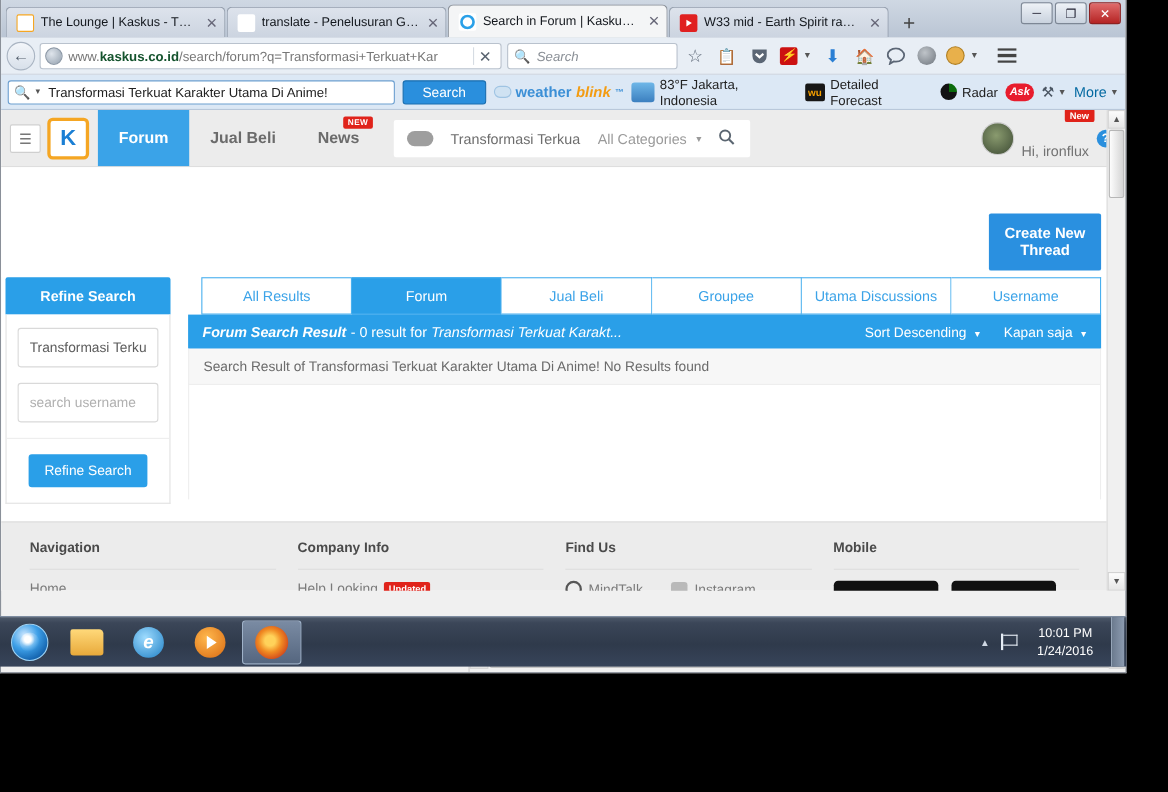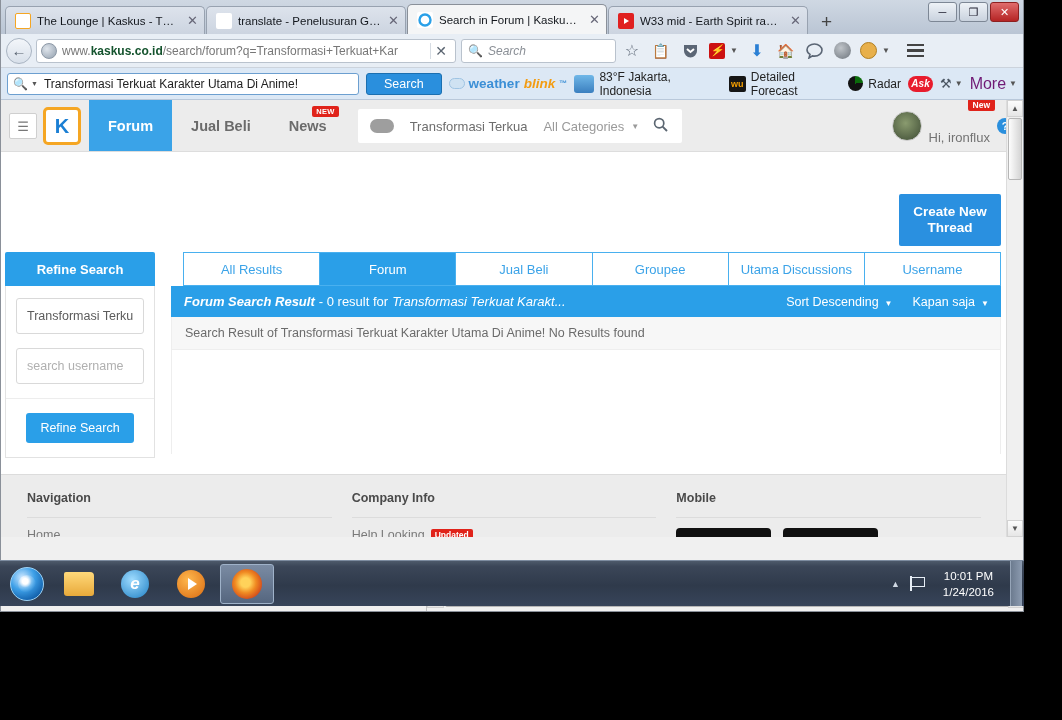--- a/index.html
+++ b/index.html
@@ -470,21 +470,21 @@
       <span class="wuicon">wu</span>
       <span>Detailed Forecast</span>
     </div>
     <div class="wtemp">
       <span class="radaricon"></span>
       <span>Radar</span>
     </div>
     <span class="askicon">Ask</span>
     <span class="wtools">⚒</span>
     <span class="caret">▼</span>
-    <span style="font-size:16px;color:#701a75">More</span>
+    <span style="font-size:13px;color:#0369a1">More</span>
     <span class="caret">▼</span>
   </div>
 
   <div class="page">
 
     <div class="khead">
       <div class="kmenu">☰</div>
       <div class="klogo">K</div>
       <div class="knav">
         <div class="it active">
@@ -572,20 +572,34 @@
       </div>
       <div class="fcol">
         <h4>Company Info</h4>
         <div class="fsep"></div>
         <div class="flink">
           <span>Help Looking</span>
           <span class="upd">Updated</span>
         </div>
       </div>
       <div class="fcol">
+        <h4>Find Us</h4>
+        <div class="fsep"></div>
+        <div class="fus">
+          <span class="flink">
+              <span class="mtico"></span>
+              <span>MindTalk</span>
+            </span>
+          <span class="flink">
+              <span class="igico"></span>
+              <span>Instagram</span>
+            </span>
+        </div>
+      </div>
+      <div class="fcol">
         <h4>Mobile</h4>
         <div class="fsep"></div>
         <div class="mobrow">
           <span class="mobbtn"></span>
           <span class="mobbtn"></span>
         </div>
       </div>
     </div>
 
     <div class="vscroll">

